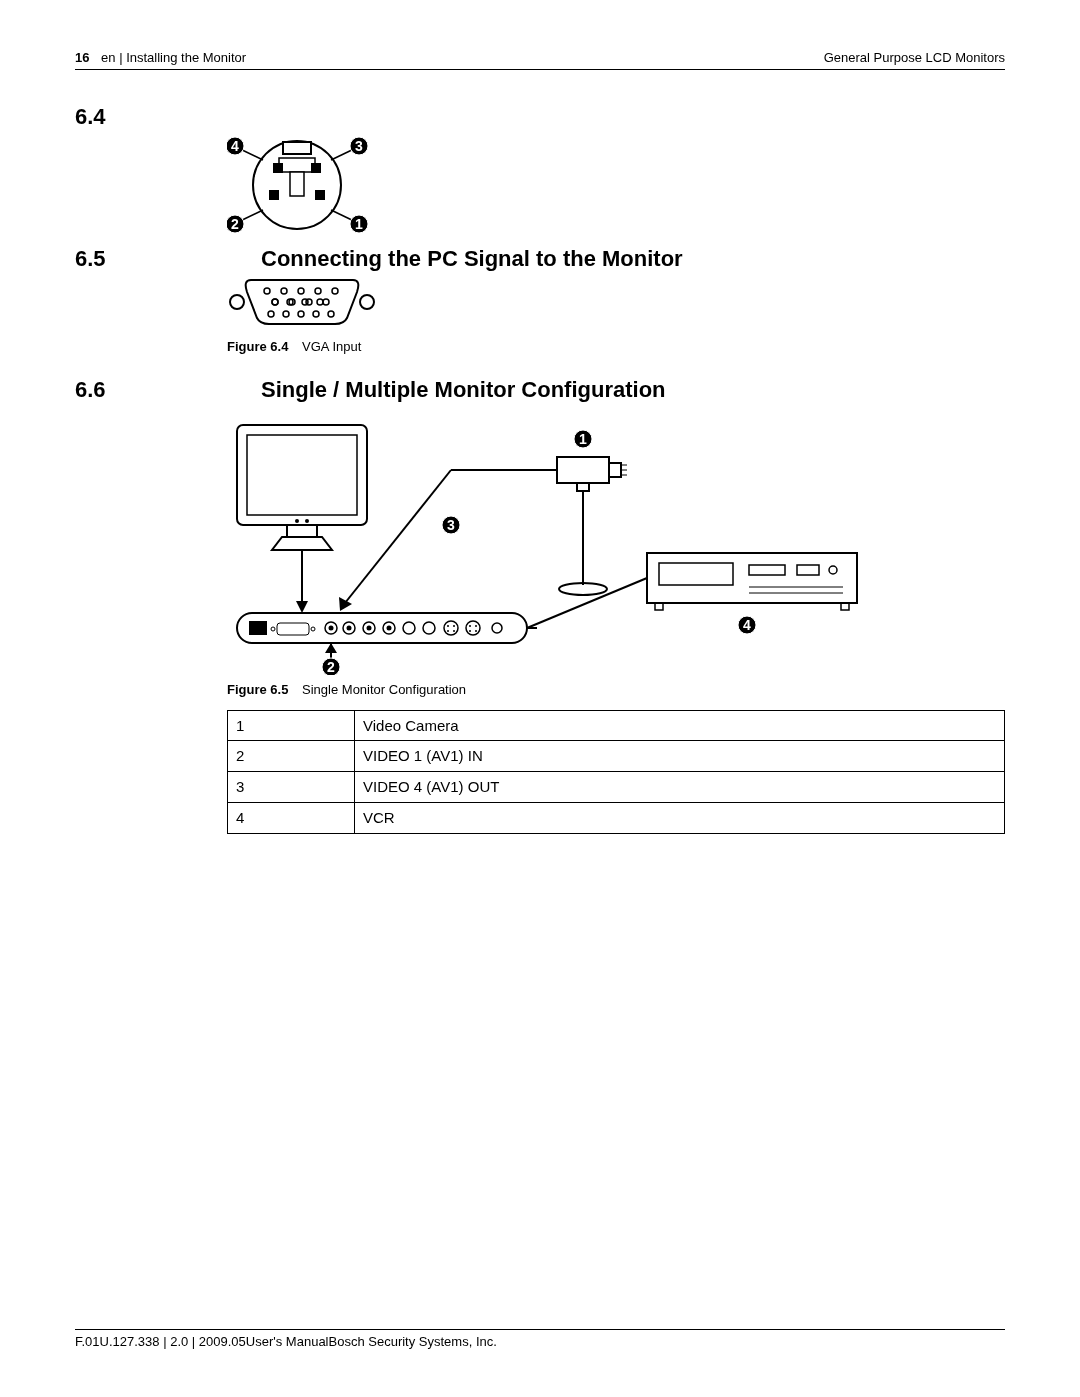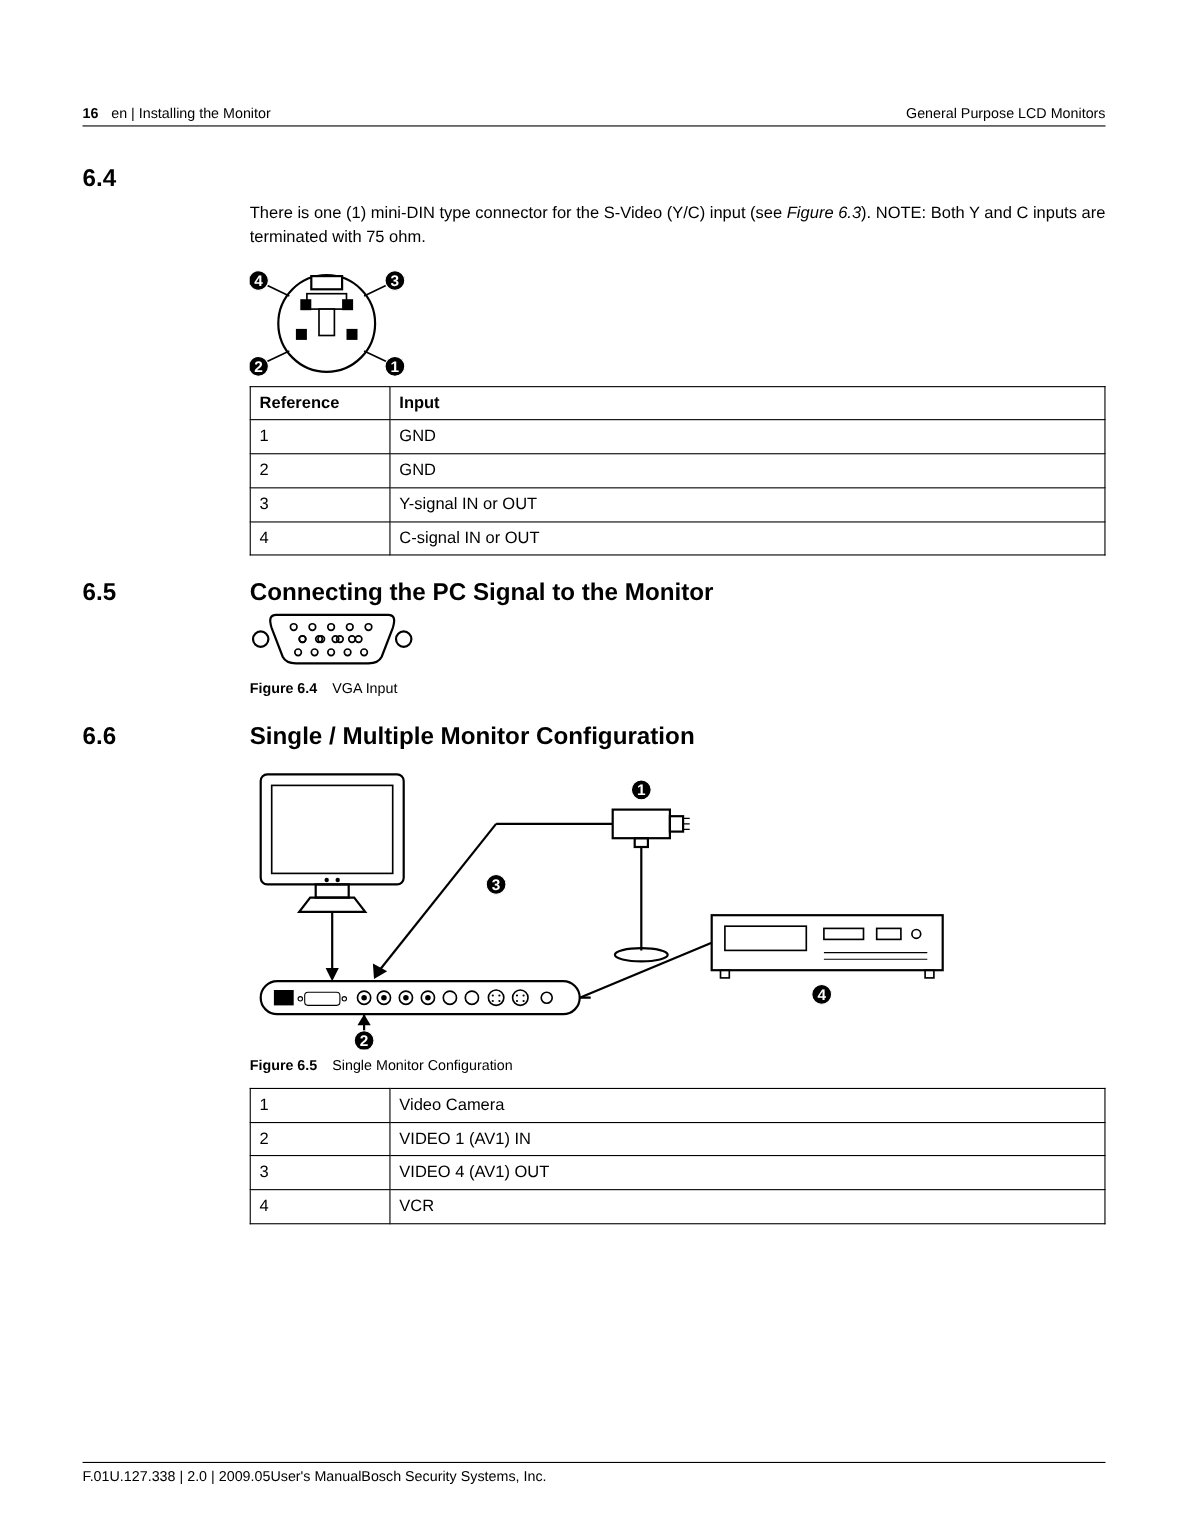--- a/index.html
+++ b/index.html
@@ -27,26 +27,26 @@
   }
   .header-left {
     font-size: 13px;
   }
   .header-left .pg {
     font-weight: bold;
     margin-right: 8px;
   }
   .header-right {
     font-size: 13px;
-    margin-top: 45px;
   }
   .section {
     display: flex;
     align-items: flex-end;
     margin-top: 6px;
+    gap: 34px;
   }
   .sec-num {
     width: 152px;
     flex: 0 0 152px;
     font-size: 22px;
     font-weight: bold;
   }
   .sec-title {
     font-size: 22px;
     font-weight: bold;
@@ -119,23 +119,20 @@
       <span class="pg">16</span>
       <span>en | Installing the Monitor</span>
     </div>
     <div class="header-right">General Purpose LCD Monitors</div>
   </div>
 
   <div class="section">
     <div class="sec-num">6.4</div>
   </div>
   <div class="body-col">
-    <p style="margin:8px 0 12px 0;">
-      <span>There is one (1) mini-DIN type connector for the S-Video (Y/C) input (see </span><i>Figure 6.3</i><span>). NOTE: Both Y and C inputs are terminated with 75 ohm.</span>
-    </p>
 
     <svg class="svg-diagram" width="160" height="110" viewBox="0 0 160 110">
       <circle cx="70" cy="55" r="44" fill="none" stroke="#000" stroke-width="2"></circle>
 
       <rect x="56" y="12" width="28" height="12" fill="#fff" stroke="#000" stroke-width="2"></rect>
 
       <rect x="52" y="28" width="36" height="14" fill="#fff" stroke="#000" stroke-width="1.5"></rect>
       <rect x="63" y="42" width="14" height="24" fill="#fff" stroke="#000" stroke-width="1.5"></rect>
 
       <rect x="46" y="33" width="10" height="10" fill="#000"></rect>
@@ -161,44 +158,20 @@
         <circle class="callout-circle" cx="8" cy="94" r="9"></circle>
         <text class="callout-num" x="8" y="99" text-anchor="middle">2</text>
       </g>
       <g>
         <circle class="callout-circle" cx="132" cy="94" r="9"></circle>
         <text class="callout-num" x="132" y="99" text-anchor="middle">1</text>
       </g>
     </svg>
 
 
-    <table class="ref">
-      <tbody>
-          <tr>
-        <th class="col-ref">Reference</th>
-        <th>Input</th>
-      </tr>
-      <tr>
-            <td class="col-ref">1</td>
-            <td>GND</td>
-          </tr>
-      <tr>
-            <td class="col-ref">2</td>
-            <td>GND</td>
-          </tr>
-      <tr>
-            <td class="col-ref">3</td>
-            <td>Y-signal IN or OUT</td>
-          </tr>
-      <tr>
-            <td class="col-ref">4</td>
-            <td>C-signal IN or OUT</td>
-          </tr>
-    </tbody>
-      </table>
   </div>
 
   <div class="section">
     <div class="sec-num">6.5</div>
     <div class="sec-title">Connecting the PC Signal to the Monitor</div>
   </div>
   <div class="body-col">
 
     <svg class="svg-diagram" width="150" height="60" viewBox="0 0 150 60">
 

